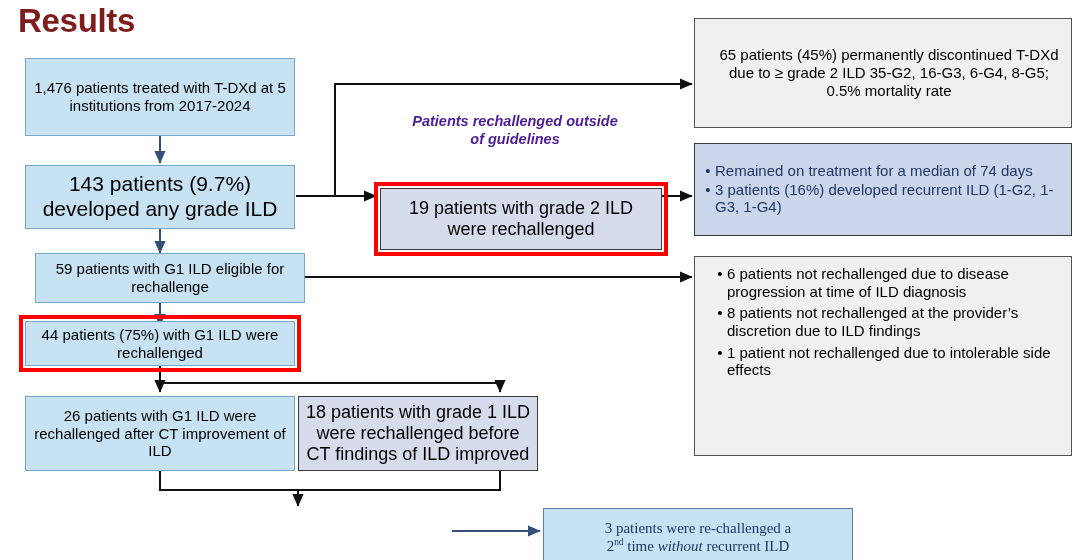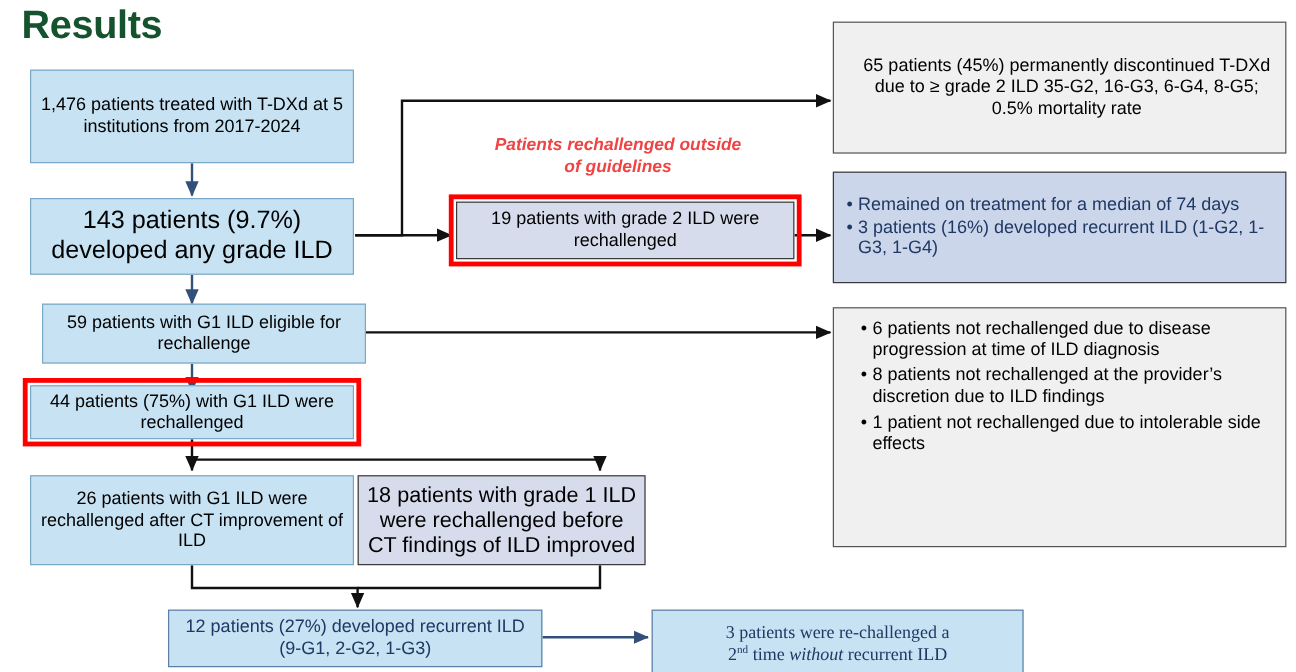--- a/index.html
+++ b/index.html
@@ -51,28 +51,28 @@
   .fill-blue-navy { background: #c6e2f3; border: 1px solid #5b7fa6; }
 
   .hl-red { outline: 4px solid #ff0000; outline-offset: 2px; }
 
   .title {
     position: absolute;
     left: 18px;
     top: 2px;
     font-size: 33px;
     font-weight: bold;
-    color: #14532d;
+    color: #7f1d1d;
     letter-spacing: -0.3px;
     z-index: 3;
   }
   .annot {
     position: absolute;
     text-align: center;
-    color: #ef4444;
+    color: #4c1d95;
     font-weight: bold;
     font-style: italic;
     font-size: 14.5px;
     line-height: 1.25;
     z-index: 3;
   }
   .bullets {
     text-align: left;
     width: 100%;
     box-sizing: border-box;
@@ -150,37 +150,34 @@
   </div>
 
   <div class="node fill-blue" style="left:25px; top:396px; width:270px; height:75px; font-size:15px;">
     <div class="inner">26 patients with G1 ILD were rechallenged after CT improvement of ILD</div>
   </div>
 
   <div class="node fill-lav" style="left:298px; top:396px; width:240px; height:75px; font-size:18px;">
     <div class="inner">18 patients with grade 1 ILD were rechallenged before CT findings of ILD improved</div>
   </div>
 
-  <div class="node fill-blue-navy" style="left:140px; top:508px; width:312px; height:48px; font-size:15px;">
-    <div class="inner blue-text">12 patients (27%) developed recurrent ILD (9-G1, 2-G2, 1-G3)</div>
-  </div>
 
   <div class="node fill-blue-navy" style="left:543px; top:508px; width:310px; height:60px; font-size:15px;font-family:Liberation Serif, serif;">
     <div class="inner blue-text">
       <div>3 patients were re-challenged a</div>
       <div><span>2</span><sup>nd</sup><span> time </span><span class="ital">without</span><span> recurrent ILD</span></div>
     </div>
   </div>
 
   <div class="annot" style="left:370px; top:112px; width:290px;">
     <div>Patients rechallenged outside</div>
     <div>of guidelines</div>
   </div>
 
-  <div class="node fill-lav hl-red" style="left:380px; top:168px; width:282px; height:48px; font-size:15px;">
+  <div class="node fill-lav hl-red" style="left:380px; top:188px; width:282px; height:62px; font-size:18px;">
     <div class="inner">19 patients with grade 2 ILD were rechallenged</div>
   </div>
 
   <div class="node fill-gray" style="left:694px; top:18px; width:378px; height:110px; font-size:15px;">
     <div class="inner">65 patients (45%) permanently discontinued T-DXd due to ≥ grade 2 ILD 35-G2, 16-G3, 6-G4, 8-G5; 0.5% mortality rate</div>
   </div>
 
   <div class="node fill-bluegr" style="left:694px; top:143px; width:378px; height:93px; font-size:15px; align-items:center;">
     <div class="bullets">
       <div class="bl">

